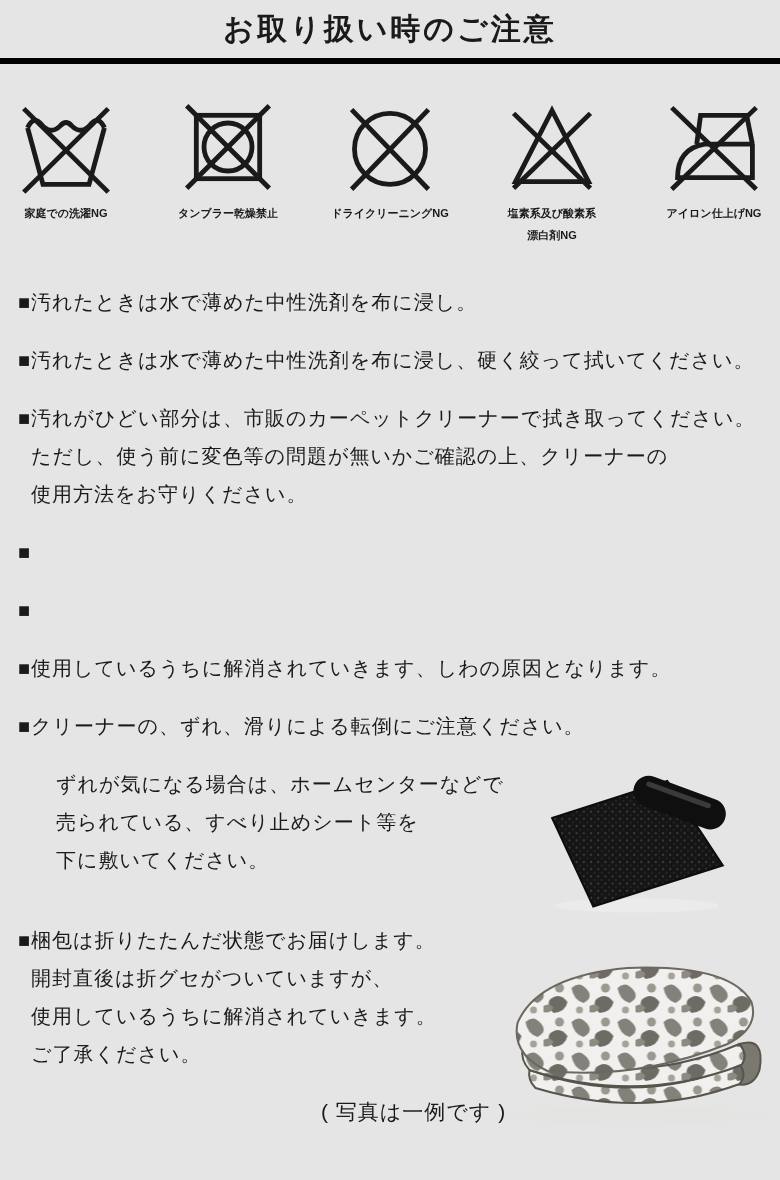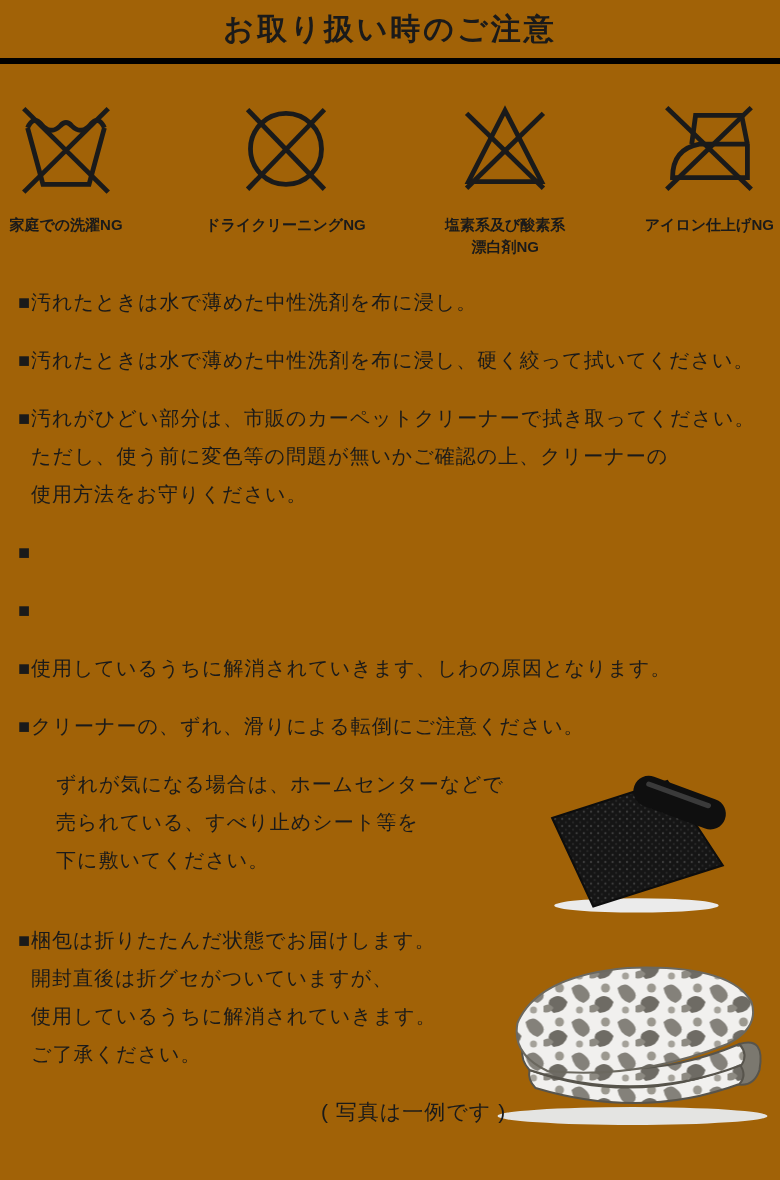--- a/index.html
+++ b/index.html
@@ -3,21 +3,21 @@
 <meta charset="utf-8">
 <style>
   * { margin: 0; padding: 0; box-sizing: border-box; }
   html, body { width: 780px; height: 1180px; background: #ffffff; }
   body {
     font-family: "Liberation Sans", "DejaVu Sans", sans-serif;
     color: #1a1a1a;
     position: relative;
     overflow: hidden;
   }
-  .page { position: relative; width: 780px; height: 1180px; background: #a16207; }
+  .page { position: relative; width: 780px; height: 1180px; background: #e5e5e5; }
 
   
   .page-title {
     position: absolute; top: 8px; left: 0; width: 100%;
     text-align: center;
     font-size: 30px; font-weight: bold; letter-spacing: 3px;
     line-height: 42px;
   }
   .title-divider {
     position: absolute; top: 58px; left: 0;
@@ -32,22 +32,22 @@
   }
   .symbol-col {
     display: flex; flex-direction: column; align-items: center;
     min-width: 120px;
   }
   .symbol-col svg { width: 96px; height: 102px; display: block; }
   .symbol-col .sym-stroke {
     fill: none; stroke: #1a1a1a; stroke-width: 5; stroke-linecap: butt;
   }
   .sym-label {
-    margin-top: 16px;
-    font-size: 15px; font-weight: bold; line-height: 22px;
+    margin-top: 4px;
+    font-size: 11px; font-weight: bold; line-height: 22px;
     text-align: center; white-space: pre-line;
   }
 
   
   .notes {
     position: absolute; top: 283px; left: 18px; width: 748px;
     font-size: 20px; line-height: 38px; letter-spacing: 1px;
   }
   .note { display: flex; align-items: flex-start; margin-bottom: 20px; }
   .note--seven { margin-top: 8px; }
@@ -83,20 +83,29 @@
     <div class="symbol-col">
       <svg viewBox="0 0 100 100">
         <path class="sym-stroke" d="M10,30 L26,89 L74,89 L90,30"></path>
         <path class="sym-stroke" d="M10,30 Q16,17 24,26 Q34,38 44,28 Q50,21 56,28 Q66,38 76,26 Q84,17 90,30"></path>
         <path class="sym-stroke" d="M6,10 L94,97"></path>
         <path class="sym-stroke" d="M94,10 L6,97"></path>
       </svg>
       <div class="sym-label">家庭での洗濯NG</div>
     </div>
 
+    <div class="symbol-col">
+      <svg viewBox="0 0 100 100">
+        <rect class="sym-stroke" x="17" y="17" width="66" height="66"></rect>
+        <circle class="sym-stroke" cx="50" cy="50" r="25"></circle>
+        <path class="sym-stroke" d="M7,7 L93,93"></path>
+        <path class="sym-stroke" d="M93,7 L7,93"></path>
+      </svg>
+      <div class="sym-label">タンブラー乾燥禁止</div>
+    </div>
 
     <div class="symbol-col">
       <svg viewBox="0 0 100 100">
         <circle class="sym-stroke" cx="50" cy="52" r="37"></circle>
         <path class="sym-stroke" d="M10,11 L90,94"></path>
         <path class="sym-stroke" d="M90,11 L10,94"></path>
       </svg>
       <div class="sym-label">ドライクリーニングNG</div>
     </div>
 

